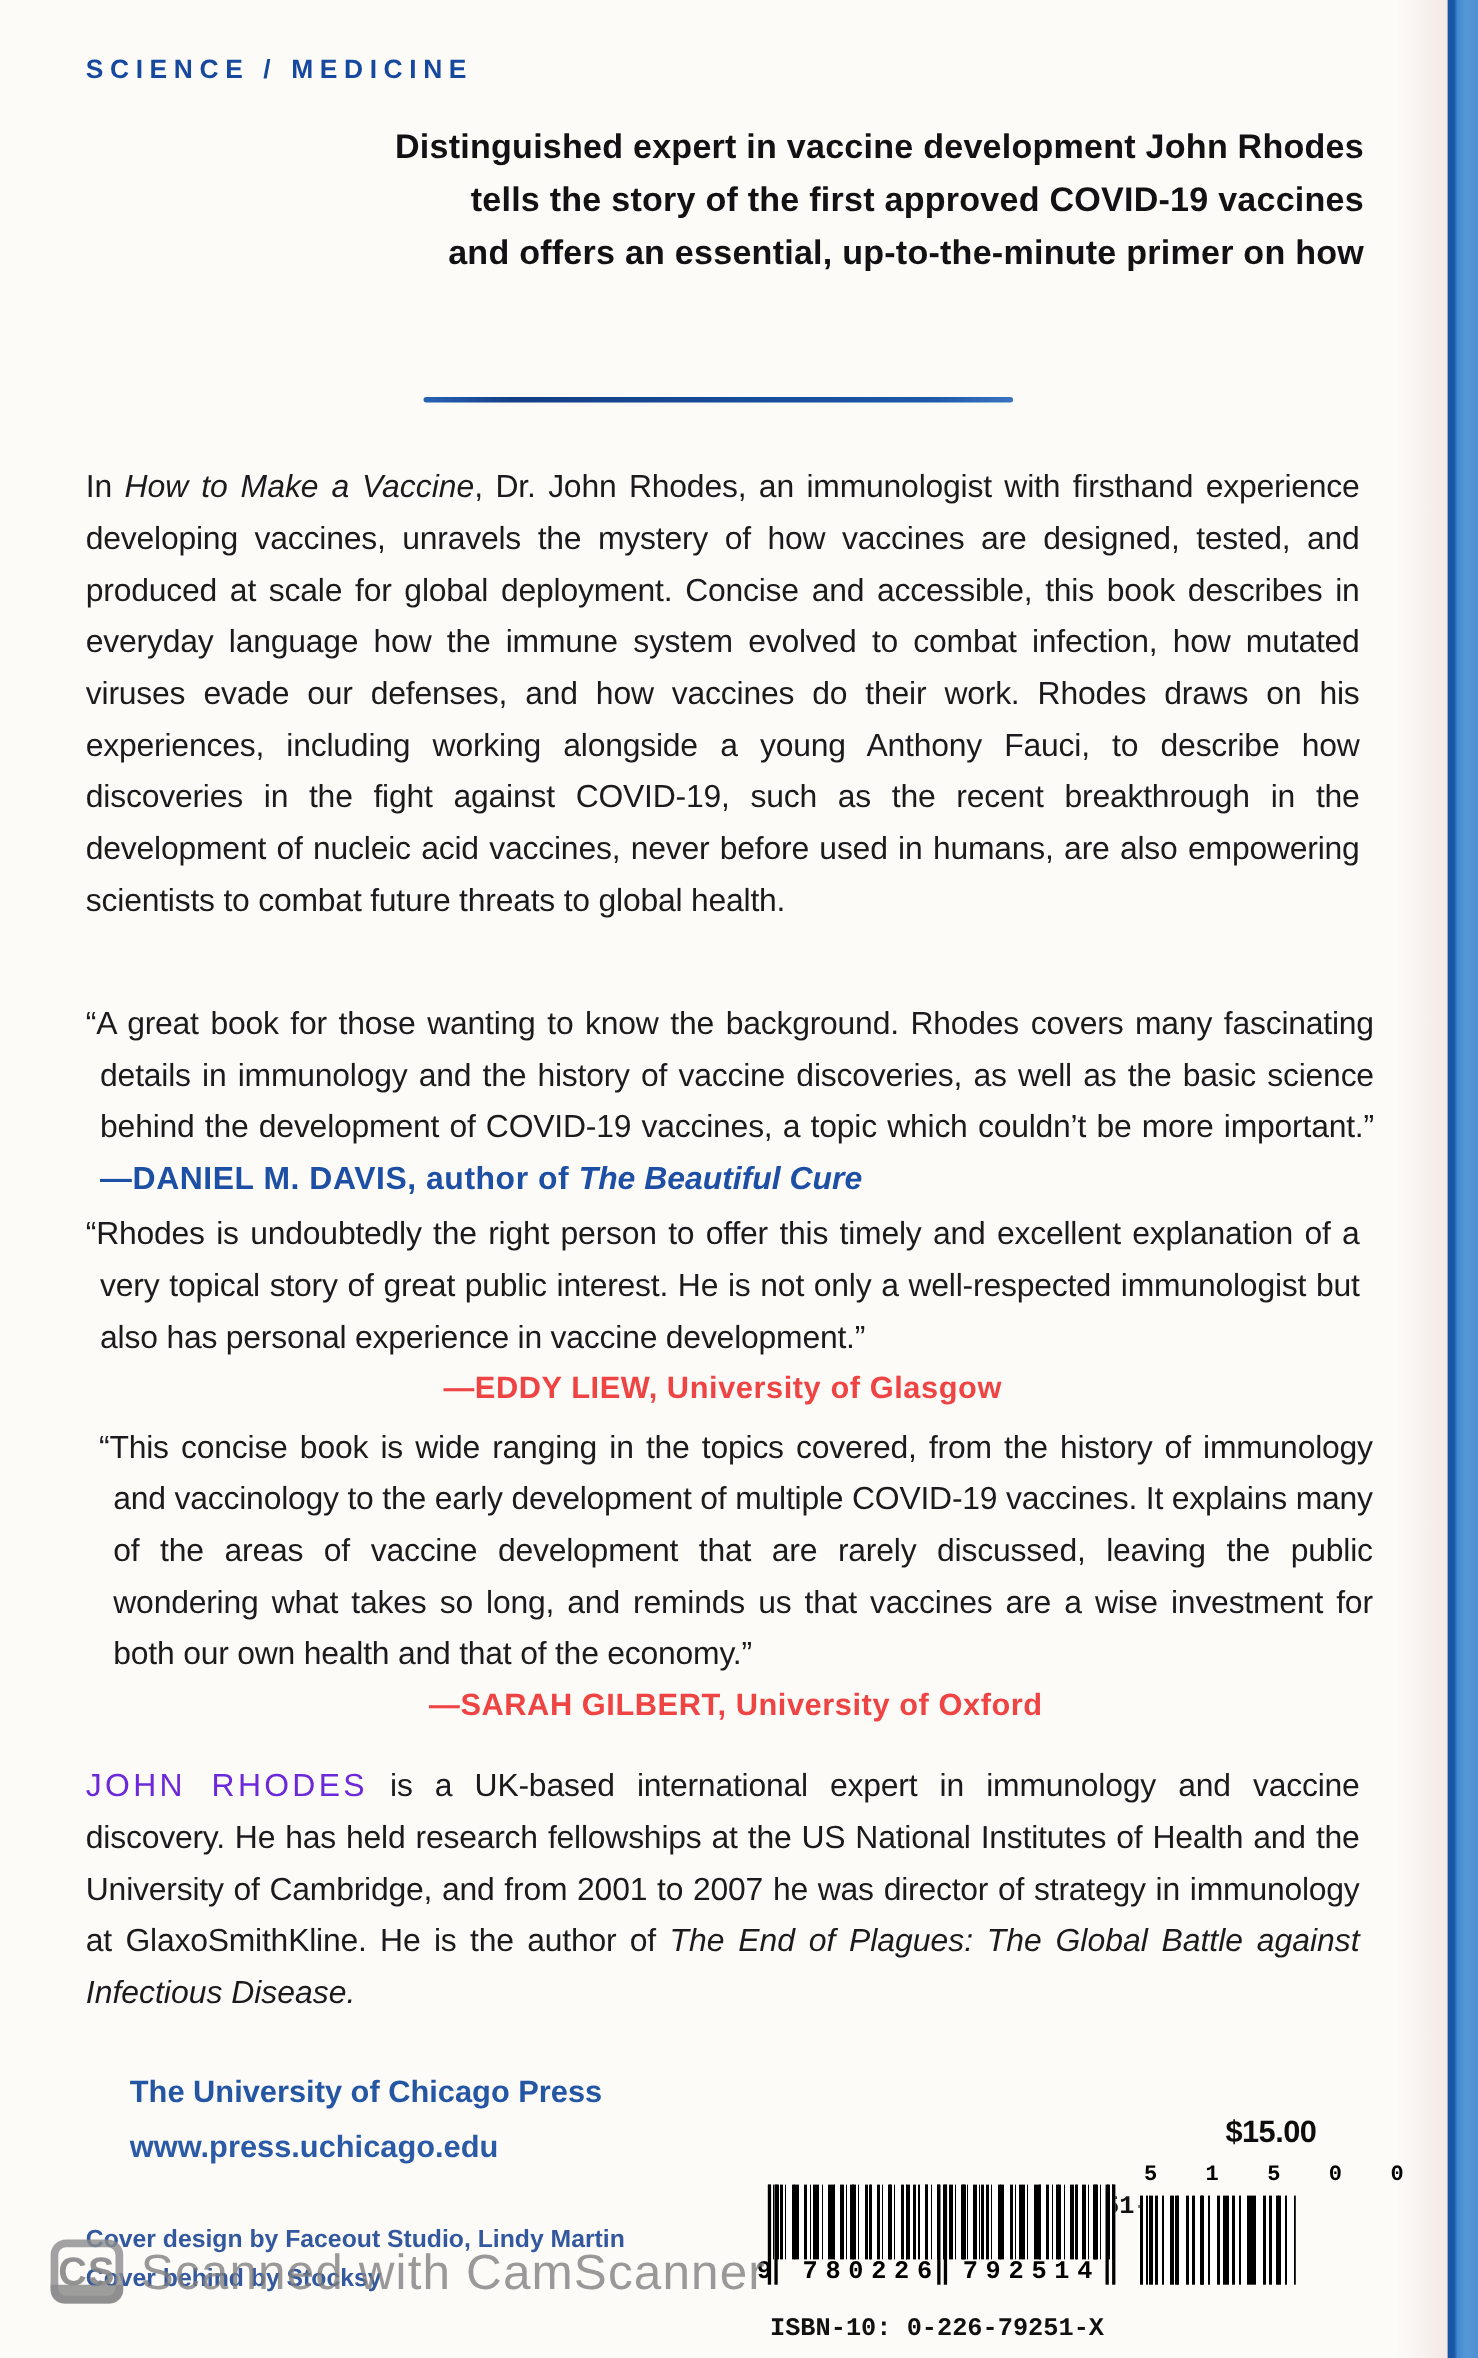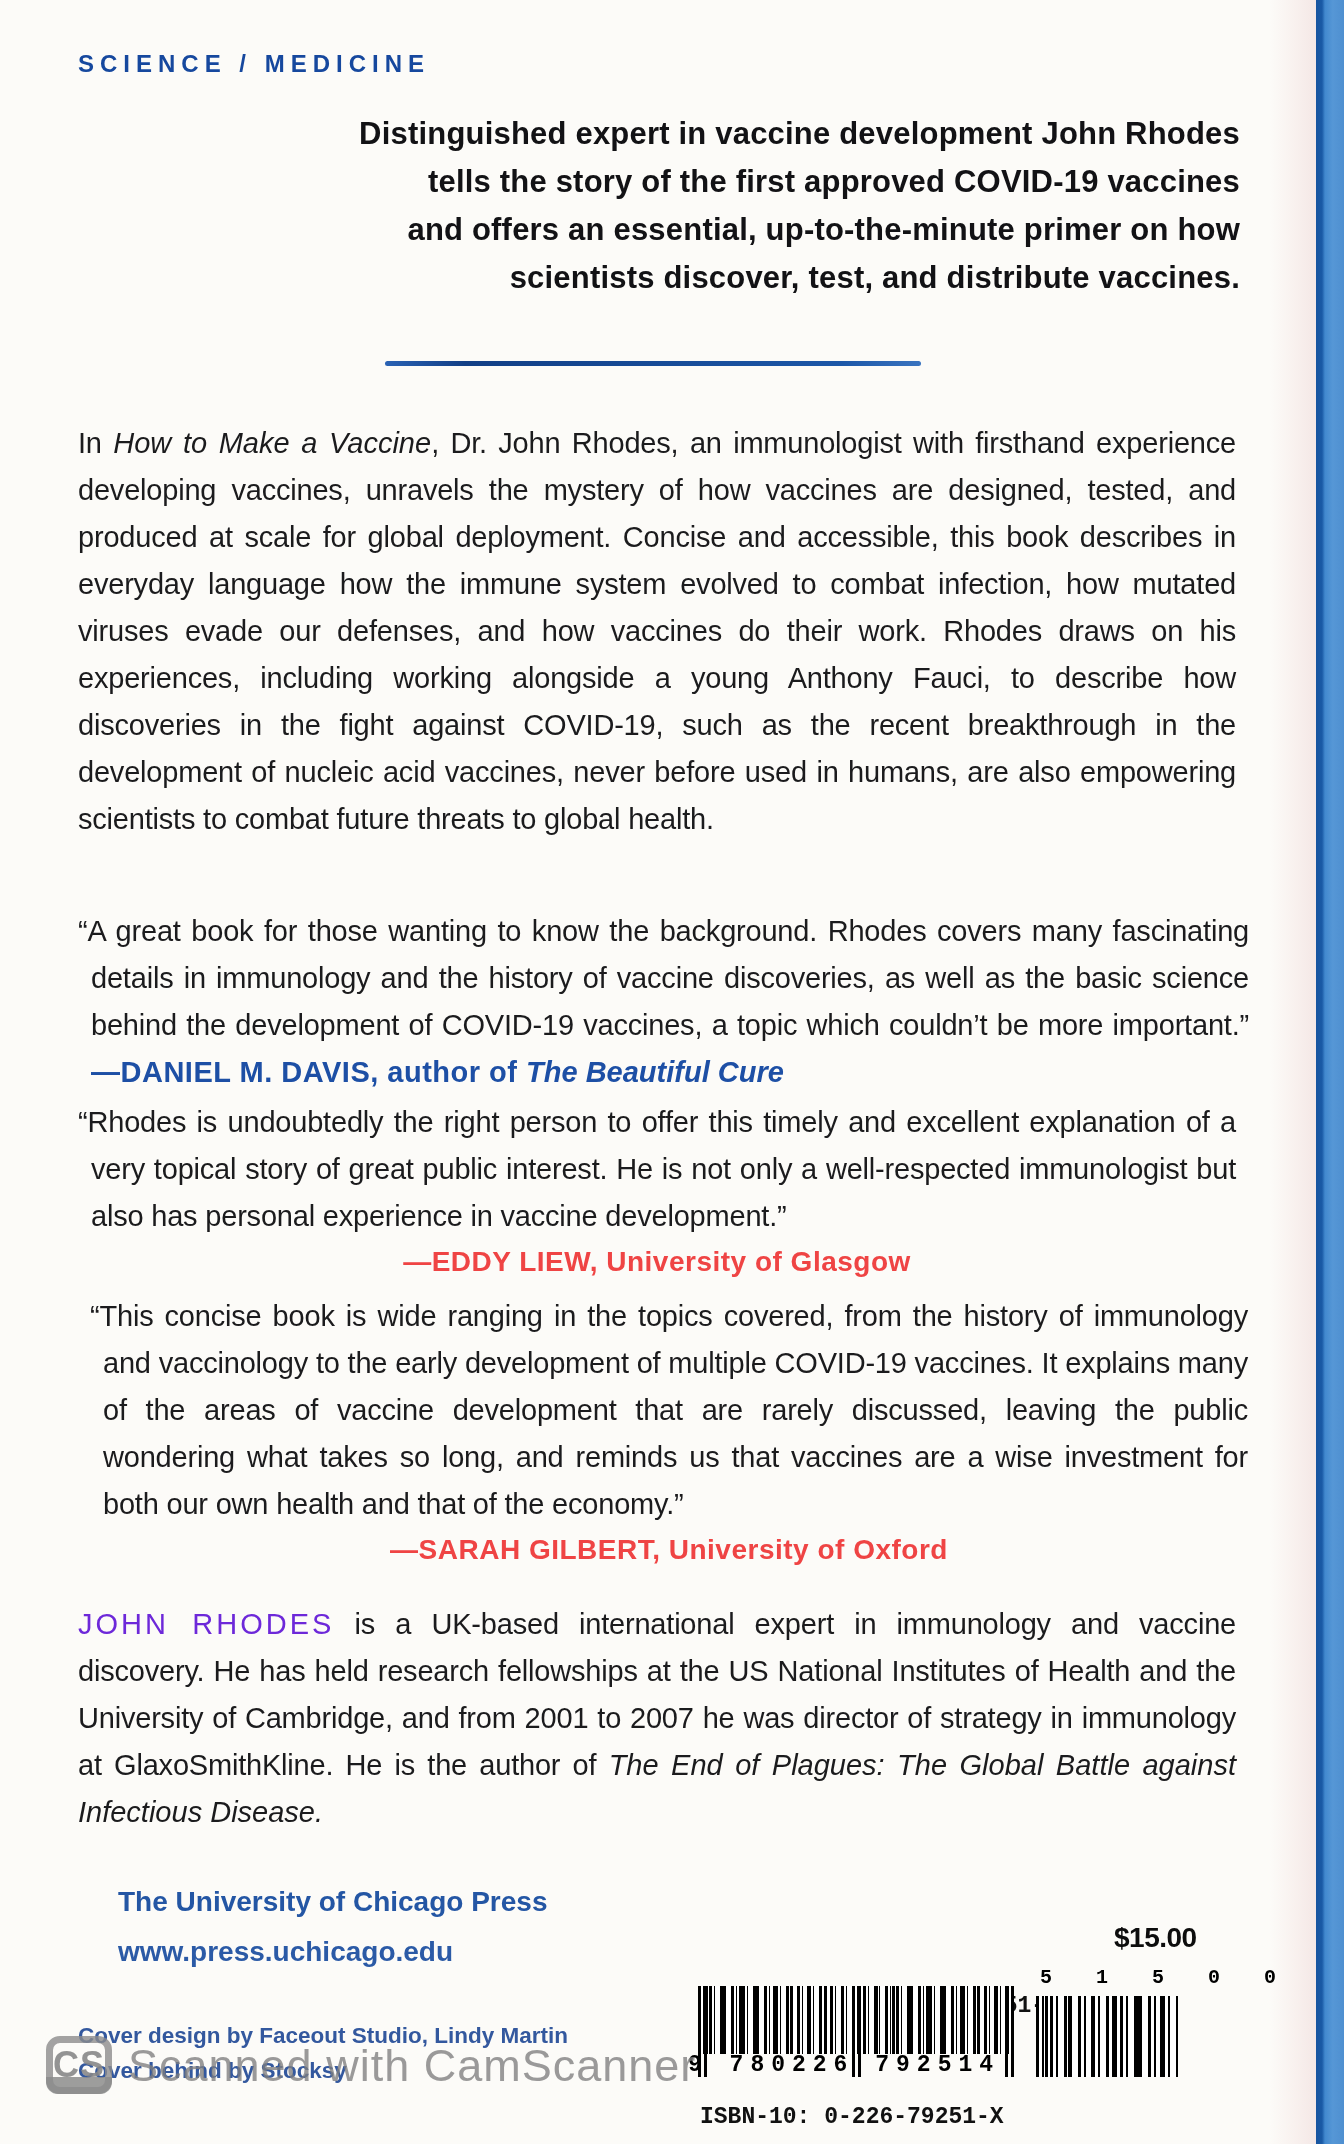--- a/index.html
+++ b/index.html
@@ -120,21 +120,20 @@
 
   <div class="scan-tint"></div>
   <div class="blue-strip"></div>
 
   <div class="kicker">SCIENCE / MEDICINE</div>
 
   <div class="headline">
     <div>Distinguished expert in vaccine development John Rhodes</div>
     <div>tells the story of the first approved COVID-19 vaccines</div>
     <div>and offers an essential, up-to-the-minute primer on how</div>
-    <div>scientists discover, test, and distribute vaccines.</div>
   </div>
 
   <div class="divider"></div>
 
   <p class="para intro"><span>In </span><i>How to Make a Vaccine</i><span>, Dr. John Rhodes, an immunologist with firsthand experience developing vaccines, unravels the mystery of how vaccines are designed, tested, and produced at scale for global deployment. Concise and accessible, this book describes in everyday language how the immune system evolved to combat infection, how mutated viruses evade our defenses, and how vaccines do their work. Rhodes draws on his experiences, including working alongside a young Anthony Fauci, to describe how discoveries in the fight against COVID-19, such as the recent breakthrough in the development of nucleic acid vaccines, never before used in humans, are also empowering scientists to combat future threats to global health.</span></p>
 
   <p class="para quote q1"><span>“A great book for those wanting to know the background. Rhodes covers many fascinating details in immunology and the history of vaccine discoveries, as well as the basic science behind the development of COVID-19 vaccines, a topic which couldn’t be more important.” </span><span class="attr">—DANIEL M. DAVIS,</span><span class="attr"> author of </span><span class="attr"><i>The Beautiful Cure</i></span></p>
 
   <div class="q-block2">
     <p class="para quote">“Rhodes is undoubtedly the right person to offer this timely and excellent explanation of a very topical story of great public interest. He is not only a well-respected immunologist but also has personal experience in vaccine development.”</p>

